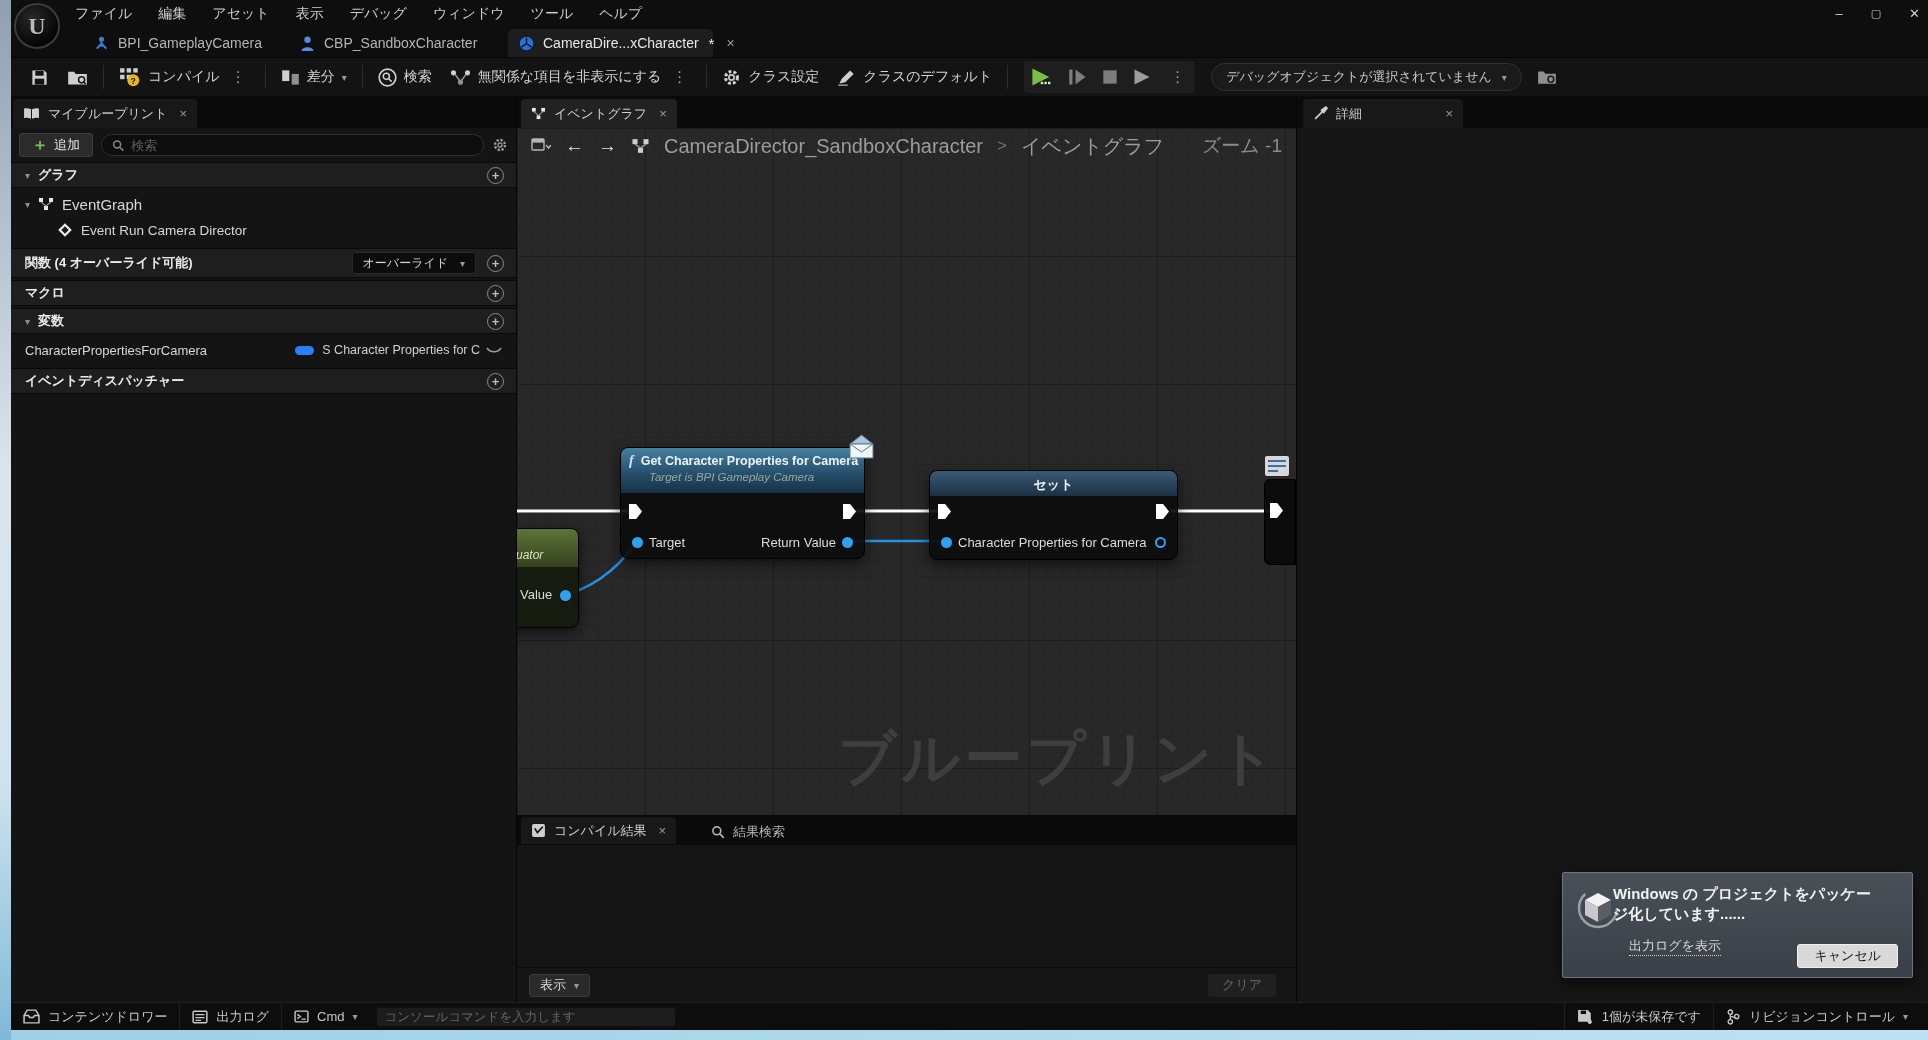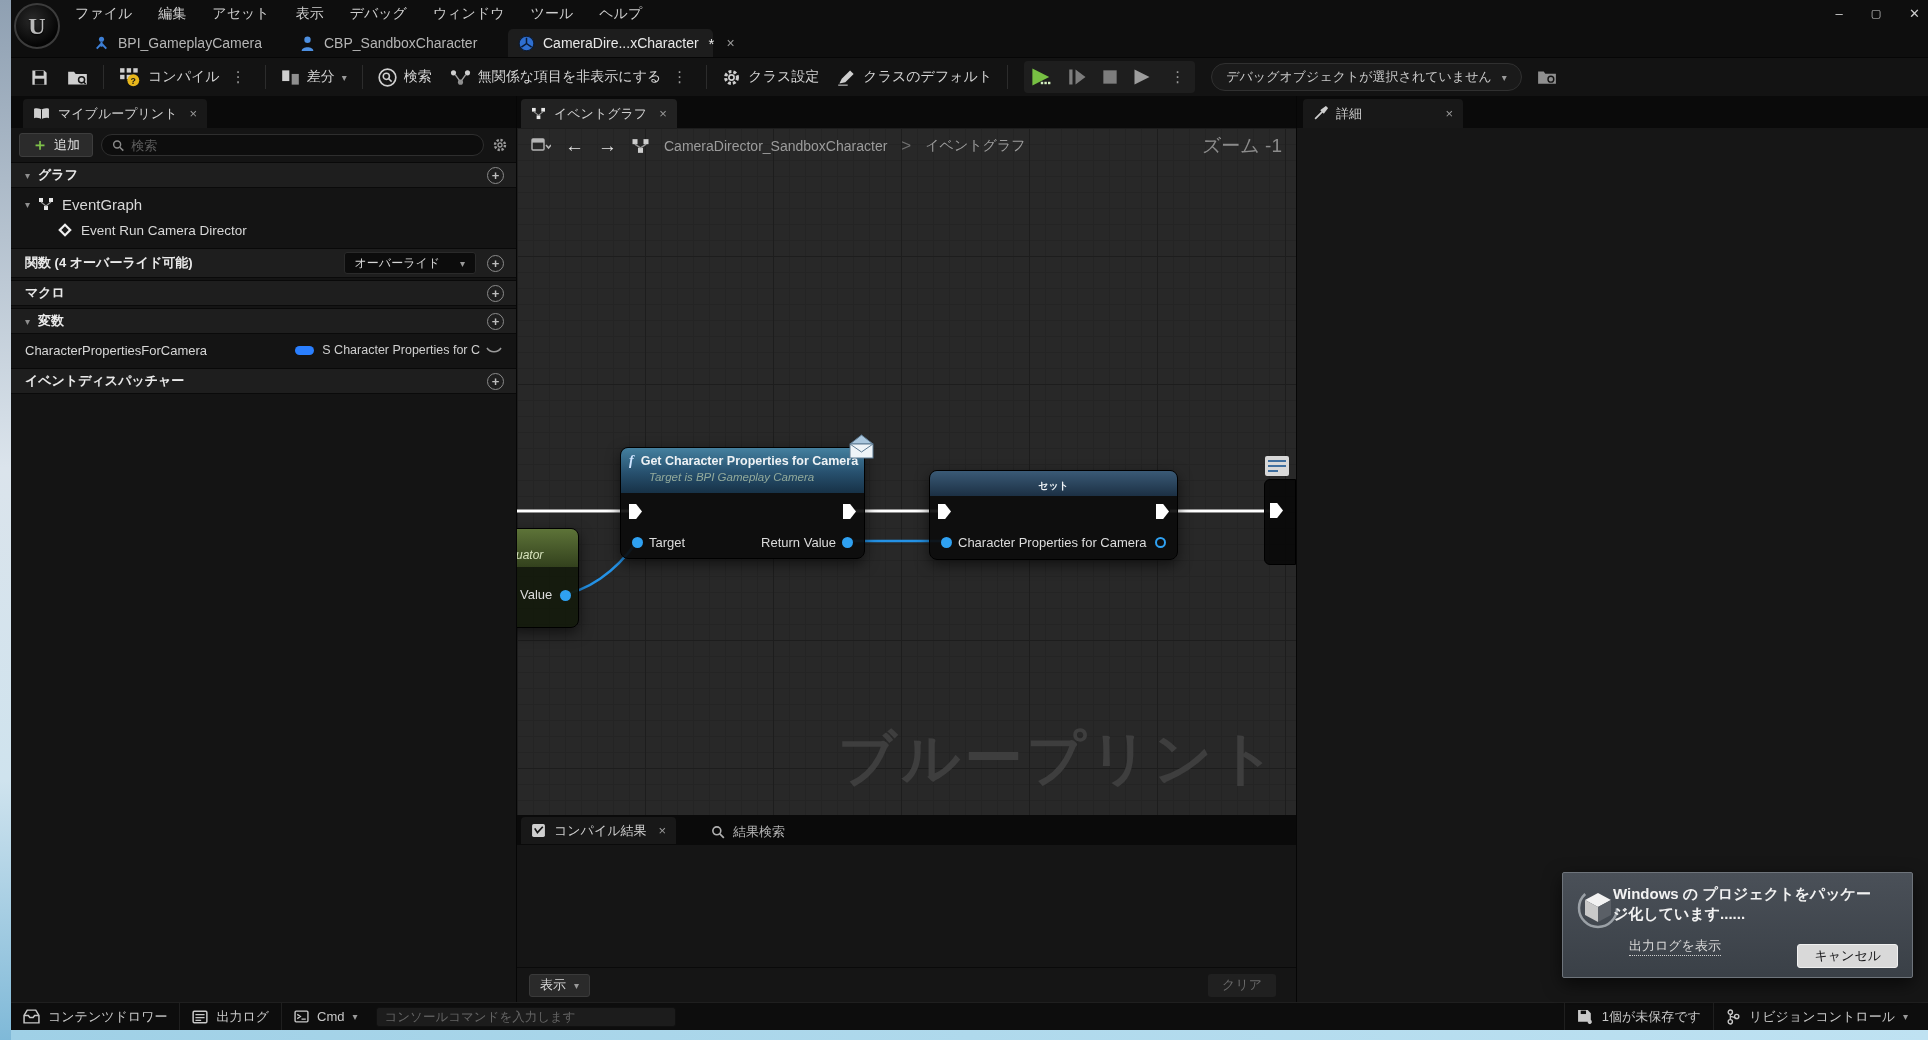--- a/index.html
+++ b/index.html
@@ -53,45 +53,45 @@
   .mb-controls { position:absolute; left:0; top:34px; width:100%; height:30px; display:flex; align-items:center; padding:0 8px; gap:8px; }
   .addbtn { display:flex; align-items:center; gap:6px; background:#2b2b2b; border:1px solid #3d3d3d; border-radius:3px; height:24px; padding:0 12px; font-size:13px; color:#e3e3e3; cursor:pointer; }
   .addbtn .plus { color:#7fc24a; font-size:16px; font-weight:bold; }
   .searchbox { flex:1; display:flex; align-items:center; gap:7px; background:#0d0d0d; border:1px solid #2e2e2e; border-radius:12px; height:22px; padding:0 10px; }
   .searchbox input { background:transparent; border:none; outline:none; color:#cfcfcf; font-size:13px; width:100%; font-family:inherit; }
   .searchbox input::placeholder { color:#5f5f5f; }
   .sect { position:absolute; left:0; width:100%; background:#1e1e1e; border-bottom:1px solid #0a0a0a; border-top:1px solid #090909; display:flex; align-items:center; padding:0 14px; font-size:13px; font-weight:bold; color:#eaeaea; }
   .row { position:absolute; left:0; width:100%; display:flex; align-items:center; padding:0 14px; font-size:13px; color:#d8d8d8; }
   .tri { color:#8f8f8f; font-size:10px; margin-right:8px; }
   .circle-plus { position:absolute; right:12px; width:17px; height:17px; border:1px solid #8a8a8a; border-radius:50%; color:#bdbdbd; display:flex; align-items:center; justify-content:center; font-size:13px; line-height:1; cursor:pointer; }
-  .ovrbtn { position:absolute; right:40px; display:flex; align-items:center; gap:20px; background:#0c0c0c; border:1px solid #2a2a2a; border-radius:3px; height:22px; padding:0 10px; font-size:12px; font-weight:normal; color:#d6d6d6; cursor:pointer; }
+  .ovrbtn { position:absolute; right:40px; display:flex; align-items:center; gap:12px; background:#0c0c0c; border:1px solid #2a2a2a; border-radius:3px; height:22px; padding:0 10px; font-size:12px; font-weight:normal; color:#d6d6d6; cursor:pointer; }
   .varpill { width:19px; height:9px; border-radius:5px; background:#2a7fff; margin-right:8px; flex:0 0 auto; }
   .vartype { font-size:12.5px; color:#cfcfcf; white-space:nowrap; }
 
   
   .center { position:absolute; left:517px; top:96px; width:779px; height:906px; background:#151515; }
   .canvas { position:absolute; left:0; top:32px; width:779px; height:687px; overflow:hidden;
     background-color:#282828;
     background-image:
       linear-gradient(#1d1d1d 1px, transparent 1px), linear-gradient(90deg,#1d1d1d 1px, transparent 1px),
       linear-gradient(#242424 1px, transparent 1px), linear-gradient(90deg,#242424 1px, transparent 1px);
     background-size:128px 128px,128px 128px,16px 16px,16px 16px; }
   .crumbbar { position:absolute; left:0; top:0; width:100%; height:36px; display:flex; align-items:center; padding:0 14px; gap:14px; z-index:5; }
-  .crumb { font-size:14px; color:#9c9c9c; }
+  .crumb { font-size:20px; color:#9c9c9c; }
   .crumbsep { font-size:17px; color:#707070; }
   .zoomlbl { margin-left:auto; font-size:19px; color:#8b8b8b; }
   .navarrow { color:#e6e6e6; font-size:19px; cursor:pointer; }
   .watermark { position:absolute; right:16px; top:592px; font-size:58px; font-weight:bold; color:#3e3e3e; letter-spacing:4px; z-index:1; }
 
   .node { position:absolute; background:rgba(13,13,13,0.93); border:1px solid #000; border-radius:8px; box-shadow:0 5px 14px rgba(0,0,0,.55); z-index:10; }
   .nhead { border-radius:7px 7px 0 0; padding:5px 10px 5px 8px; }
   .nhead.get { background:linear-gradient(180deg,#44809f 0%,#27506e 55%,#173247 100%); }
   .nhead.set { background:linear-gradient(180deg,#3a5a76 0%,#1c3044 100%); text-align:center; }
   .nhead.green { background:linear-gradient(180deg,#5d7338 0%,#33411d 100%); }
-  .ntitle { font-size:10px; font-weight:bold; color:#eef2f5; white-space:nowrap; }
+  .ntitle { font-size:13px; font-weight:bold; color:#eef2f5; white-space:nowrap; }
   .nsub { font-size:11.5px; font-style:italic; color:#93ab9c; margin-top:2px; white-space:nowrap; }
   .fglyph { font-family:"Liberation Serif","DejaVu Serif",serif; font-style:italic; font-weight:bold; color:#cfe4ff; font-size:14px; margin-right:7px; }
   .execpin { position:absolute; width:13px; height:15px; background:#fff; clip-path:polygon(0 0,55% 0,100% 50%,55% 100%,0 100%); }
   .datapin { position:absolute; width:11px; height:11px; border-radius:50%; background:#2fa1f2; }
   .datapin.hollow { background:transparent; border:2px solid #2fa1f2; }
   .pinlbl { position:absolute; font-size:13px; color:#dcdcdc; white-space:nowrap; }
   .wires { position:absolute; left:0; top:0; z-index:2; }
 
   
   .comp-tabstrip { position:absolute; left:0; top:719px; width:100%; height:30px; background:#0a0a0a; }
@@ -279,21 +279,21 @@
     <div class="tbtn" style="margin-left:6px;">
       <svg width="20" height="16" viewBox="0 0 18 14">
           <path d="M1 2 h5 l1.5 2 H17 v9 H1 z" fill="#8f8f8f"></path>
           <circle cx="12.5" cy="9" r="2.6" fill="none" stroke="#131313" stroke-width="1.3"></circle>
         </svg>
     </div>
   </div>
 
   <div class="left-panel">
     <div class="panel-tabstrip">
-      <div class="ptab" style="left:12px;">
+      <div class="ptab" style="left:2px;">
         <svg width="17" height="14" viewBox="0 0 16 12">
             <path d="M1 1 C4 0 7 1 8 2 C9 1 12 0 15 1 V10 C12 9 9 10 8 11 C7 10 4 9 1 10 Z" fill="#cfcfcf"></path>
             <path d="M8 2 V11" stroke="#141414" stroke-width="1"></path>
           </svg>
         <span>マイブループリント</span>
         <span class="tclose">×</span>
       </div>
     </div>
     <div class="mb-controls">
       <div class="addbtn">

